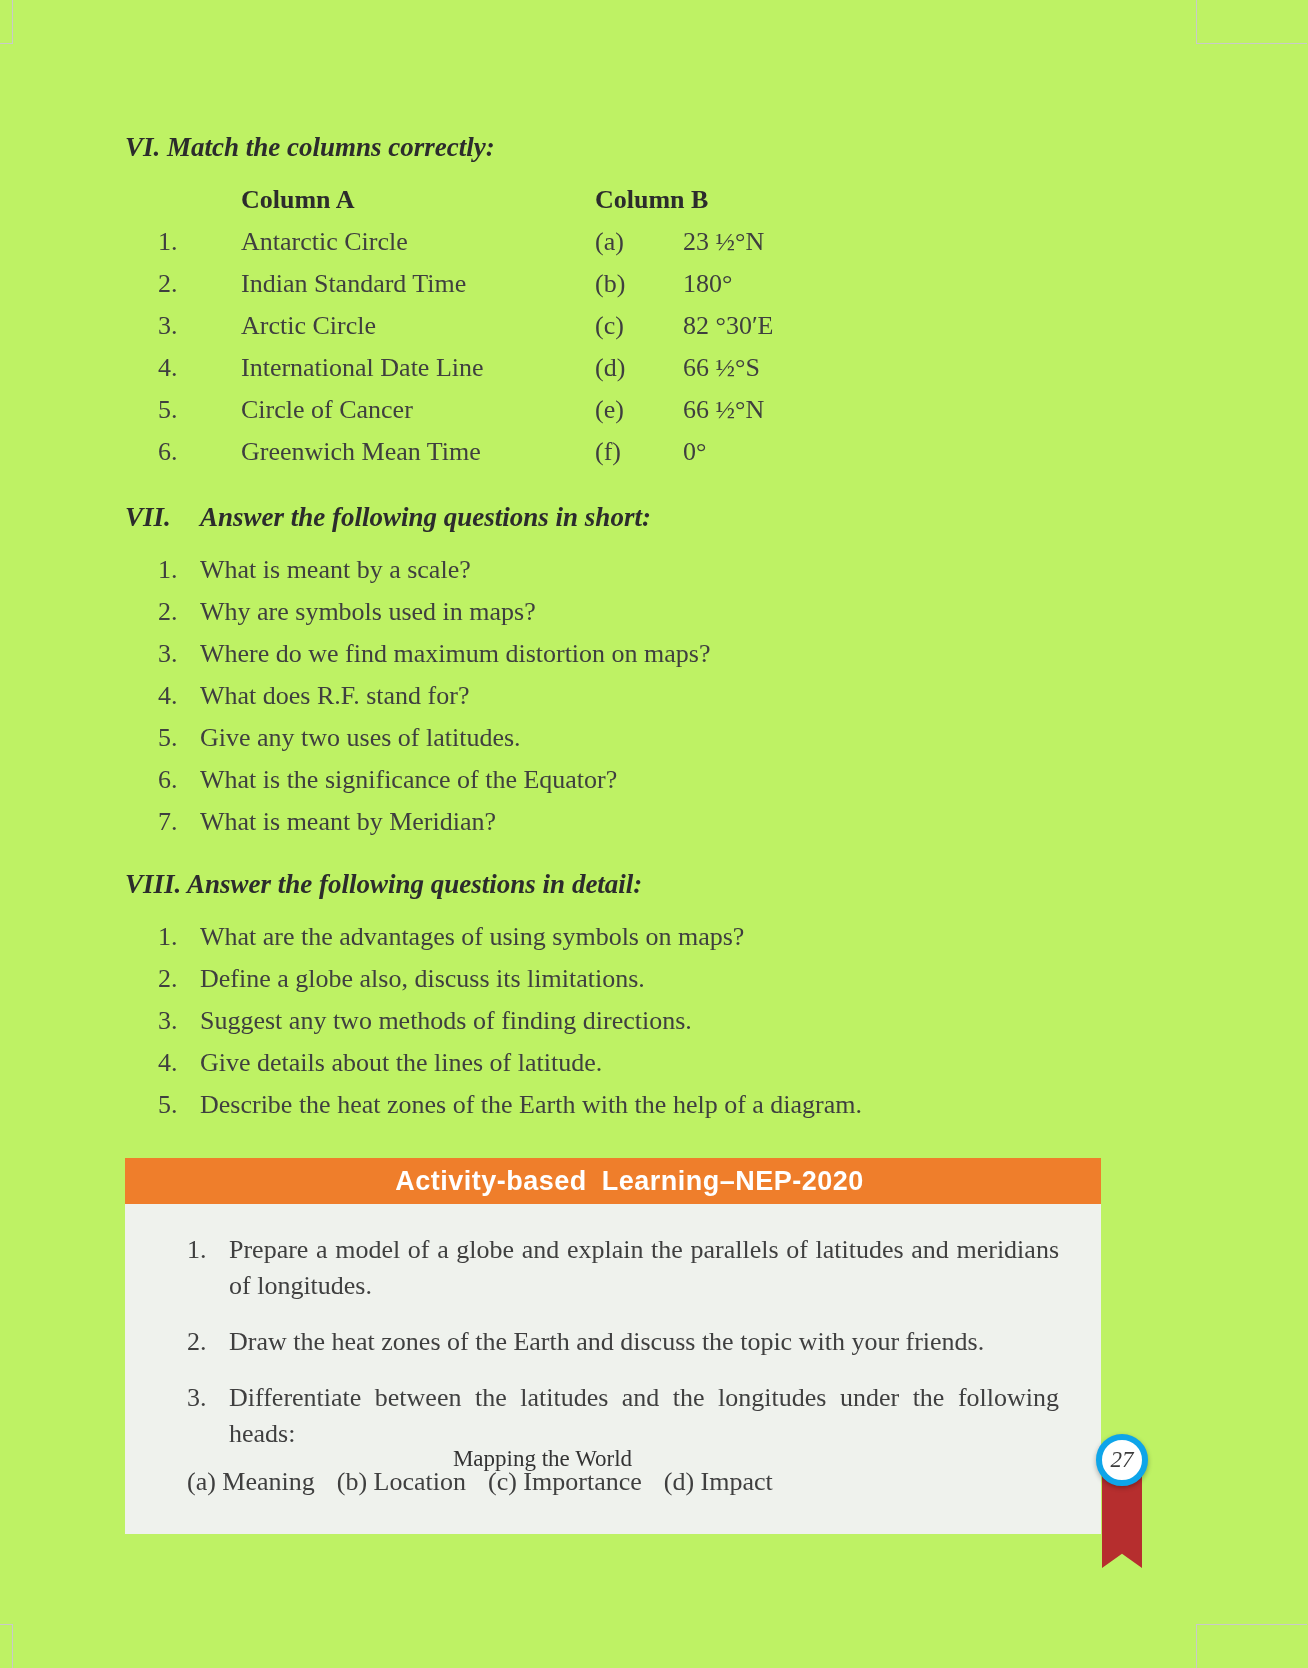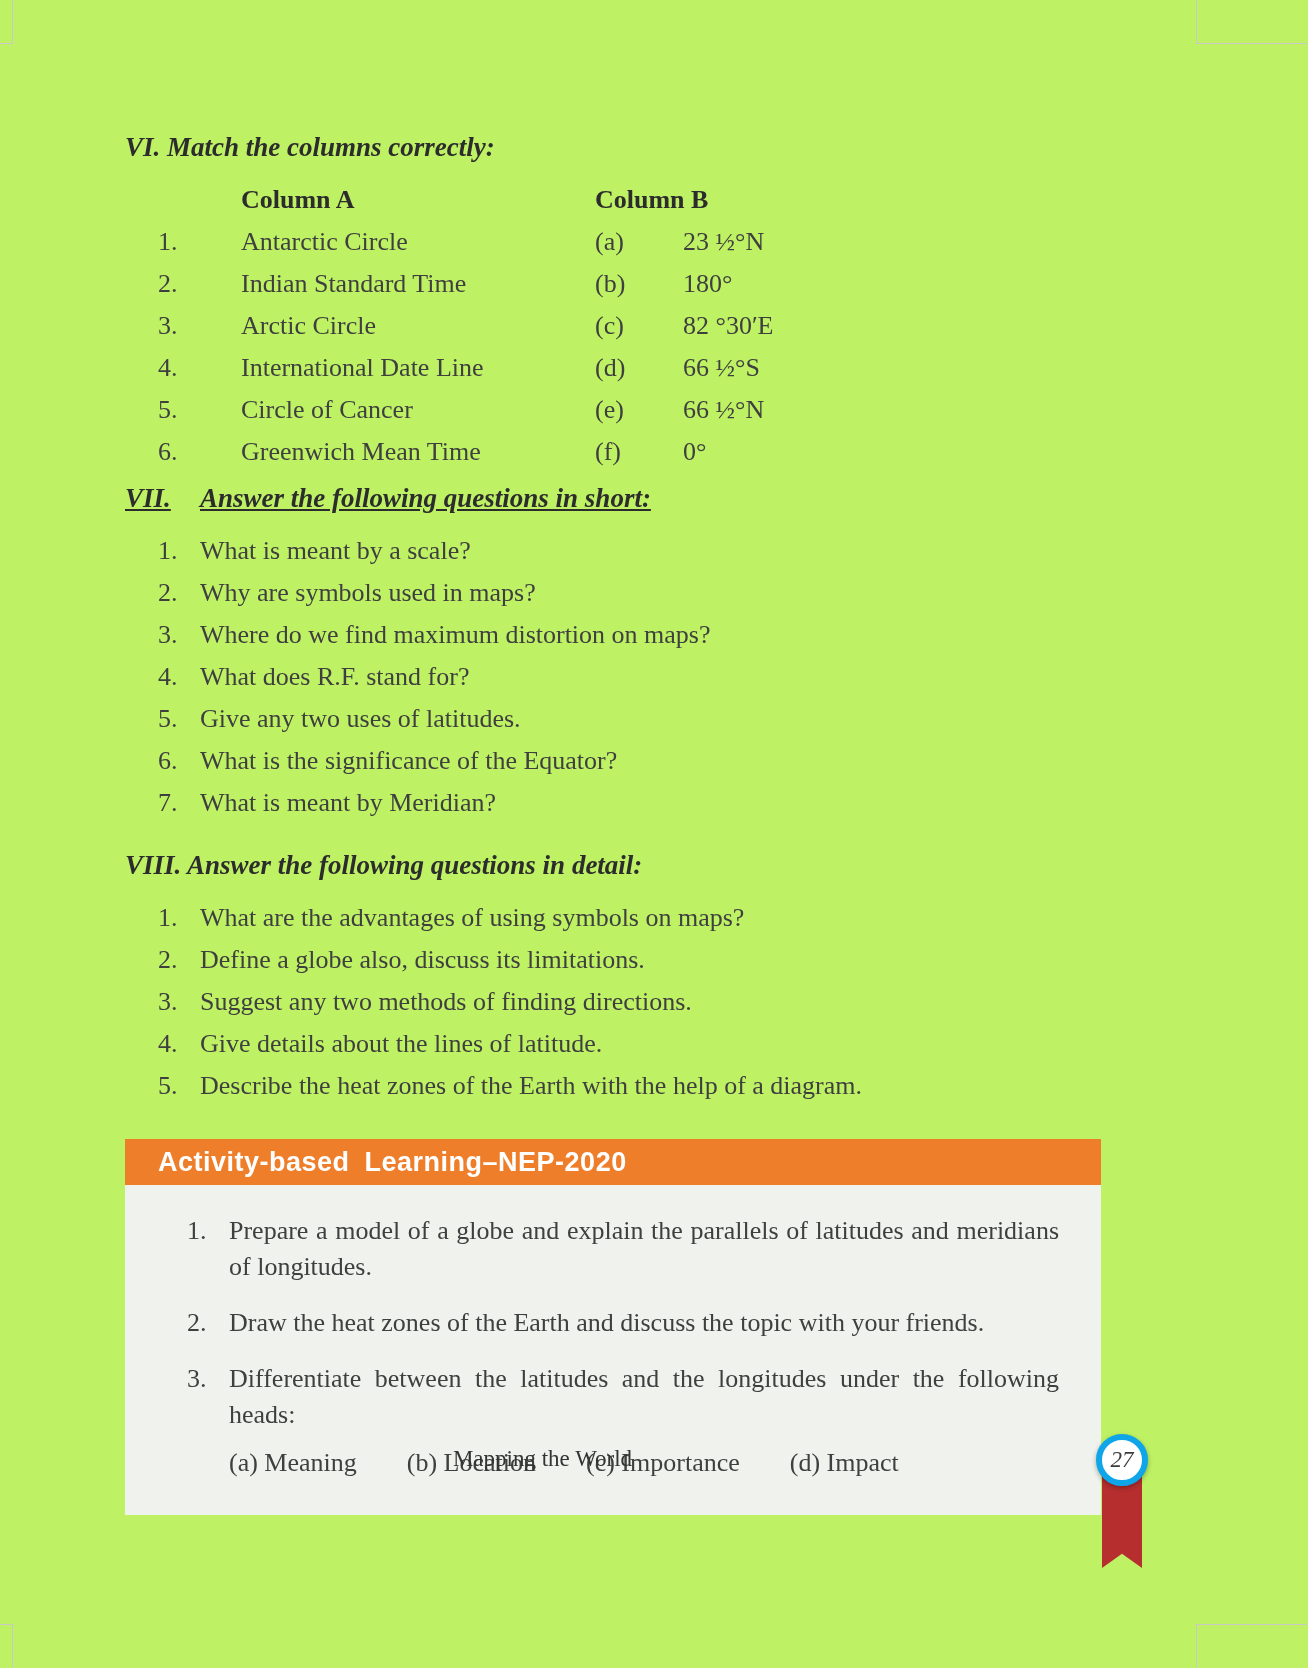--- a/index.html
+++ b/index.html
@@ -52,30 +52,31 @@
 
   
   .qlist { margin: 6px 0 0 33px; }
   .q-item {
     display: grid;
     grid-template-columns: 42px auto;
     font-size: 26px;
     line-height: 42px;
     color: #3f3f3f;
   }
-  .gap-vii { margin-top: 10px; text-decoration: underline; }
+  .gap-vii { margin-top: 29px; }
   .gap-viii { margin-top: 26px; }
 
   
   .activity-box { margin-top: 32px; width: 976px; }
   .activity-header {
     background: #ef7e2b;
     height: 46px;
     display: flex;
     align-items: center;
+    justify-content: center;
     padding-left: 33px;
   }
   .activity-title {
     font-family: "Liberation Sans", sans-serif;
     font-weight: bold;
     font-size: 27px;
     color: #ffffff;
     letter-spacing: 0.5px;
     word-spacing: 7px;
   }
@@ -87,22 +88,21 @@
     display: grid;
     grid-template-columns: 42px auto;
     font-size: 26px;
     line-height: 36px;
     color: #3f3f3f;
     margin-bottom: 20px;
   }
   .a-item .a-text { text-align: justify; }
   .a-options {
     display: flex;
-    gap: 50px;
-    margin-left: 42px;
+    gap: 22px;
     font-size: 26px;
     line-height: 36px;
     color: #3f3f3f;
   }
 
   
   .footer-label {
     position: absolute;
     top: 1446px;
     left: 0;

